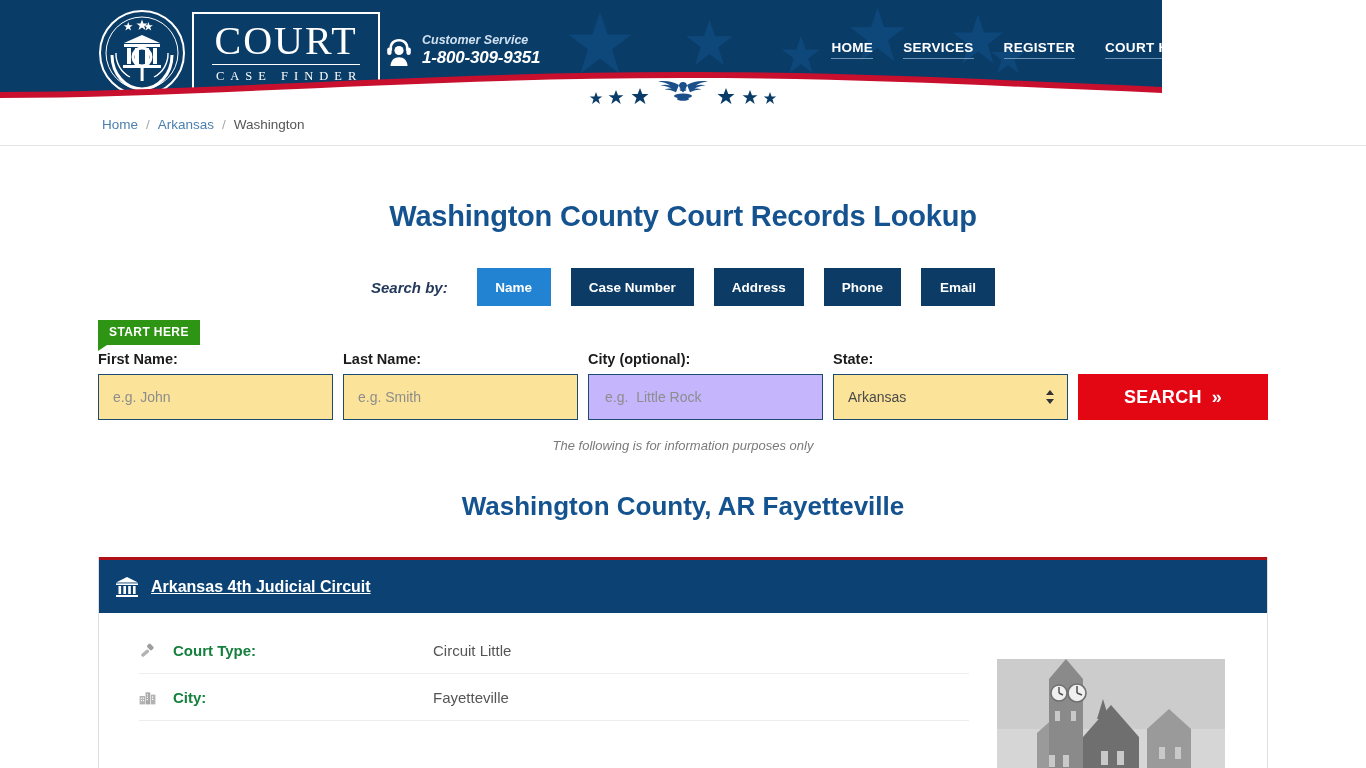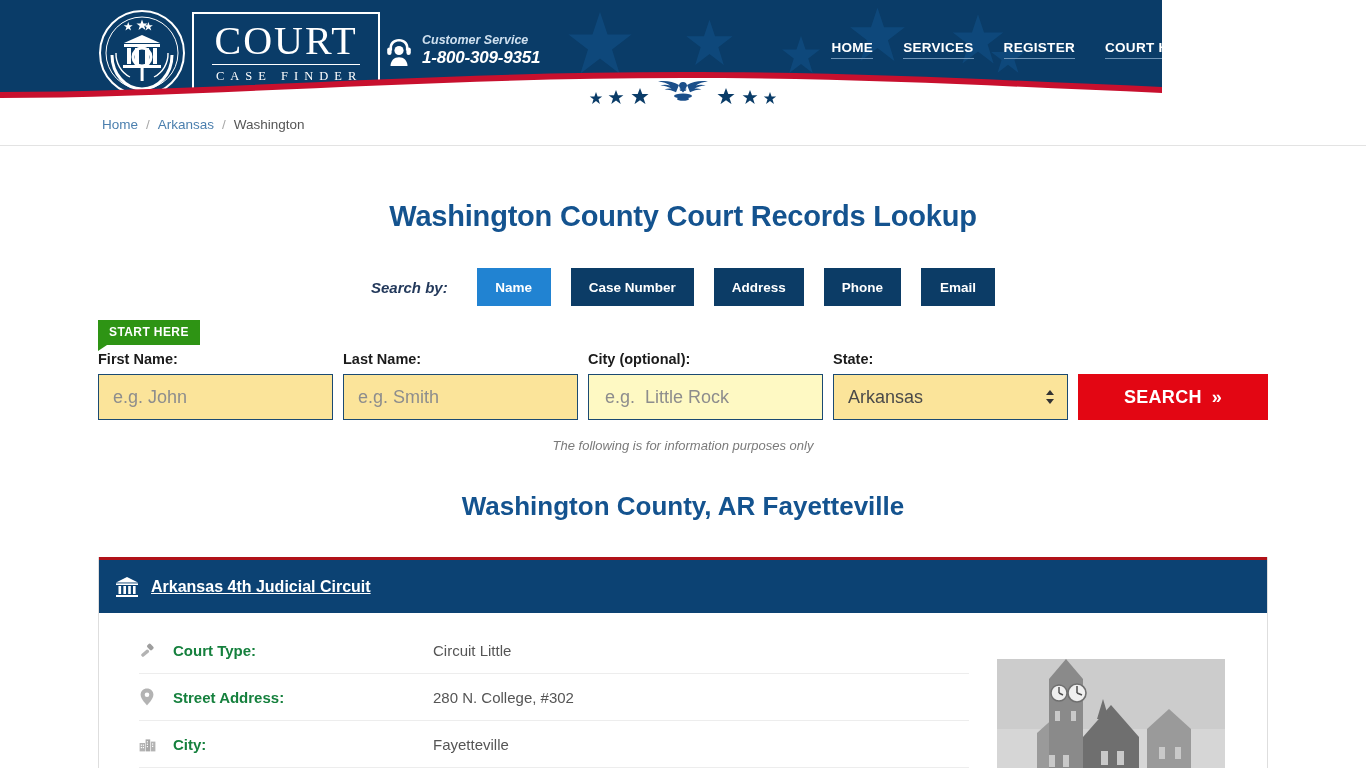--- a/index.html
+++ b/index.html
@@ -191,27 +191,27 @@
     font-size: 14.5px;
     font-weight: bold;
     color: #1b1b1b;
     margin-bottom: 7px;
   }
   .field input,
   .field select {
     height: 46px;
     border: 1px solid #1b4a72;
     font-family: "Liberation Sans", sans-serif;
-    font-size: 18px;
+    font-size: 14px;
     color: #4a4a4a;
     padding: 0 14px;
     outline: none;
   }
   .field input.hl, .field select.hl { background: #fbe49a; }
-  .field input.plain { background: #fef9c3; padding-left: 16px; }
+  .field input.plain { background: #c4b5fd; padding-left: 16px; }
   .field input::placeholder { color: #8d8d8d; }
   .sel-wrap { position: relative; }
   .sel-wrap select {
     width: 100%;
     appearance: none;
     -webkit-appearance: none;
     background: #fbe49a;
     cursor: pointer;
   }
   .sel-arrows {
@@ -483,30 +483,20 @@
         <span class="ic">
           <svg width="17" height="17" viewBox="0 0 17 17">
             <rect x="1.5" y="9.5" width="9" height="3.4" rx="1.3" fill="#b3b3b3" transform="rotate(-40 6 11)"></rect>
             <rect x="8" y="2.5" width="6.5" height="4.6" rx="1.4" fill="#9e9e9e" transform="rotate(45 11 5)"></rect>
           </svg>
         </span>
         <span class="k">Court Type:</span>
         <span class="v">Circuit Little</span>
       </div>
 
-      <div class="drow">
-        <span class="ic">
-          <svg width="16" height="18" viewBox="0 0 16 18">
-            <path d="M8 0.6 C4.3 0.6 1.6 3.3 1.6 6.8 C1.6 11 8 17.4 8 17.4 S14.4 11 14.4 6.8 C14.4 3.3 11.7 0.6 8 0.6 z" fill="#b3b3b3"></path>
-            <circle cx="8" cy="6.7" r="2.3" fill="#ffffff"></circle>
-          </svg>
-        </span>
-        <span class="k">Street Address:</span>
-        <span class="v">280 N. College, #302</span>
-      </div>
 
       <div class="drow">
         <span class="ic">
           <svg width="17" height="16" viewBox="0 0 17 16">
             <rect x="0.6" y="7" width="5.4" height="8.4" fill="#b3b3b3"></rect>
             <rect x="6.6" y="3.4" width="4.6" height="12" fill="#a8a8a8"></rect>
             <rect x="11.8" y="5.6" width="4.6" height="9.8" fill="#b3b3b3"></rect>
             <g fill="#ffffff">
               <rect x="1.8" y="8.6" width="1.2" height="1.2"></rect>
                 <rect x="3.8" y="8.6" width="1.2" height="1.2"></rect>

